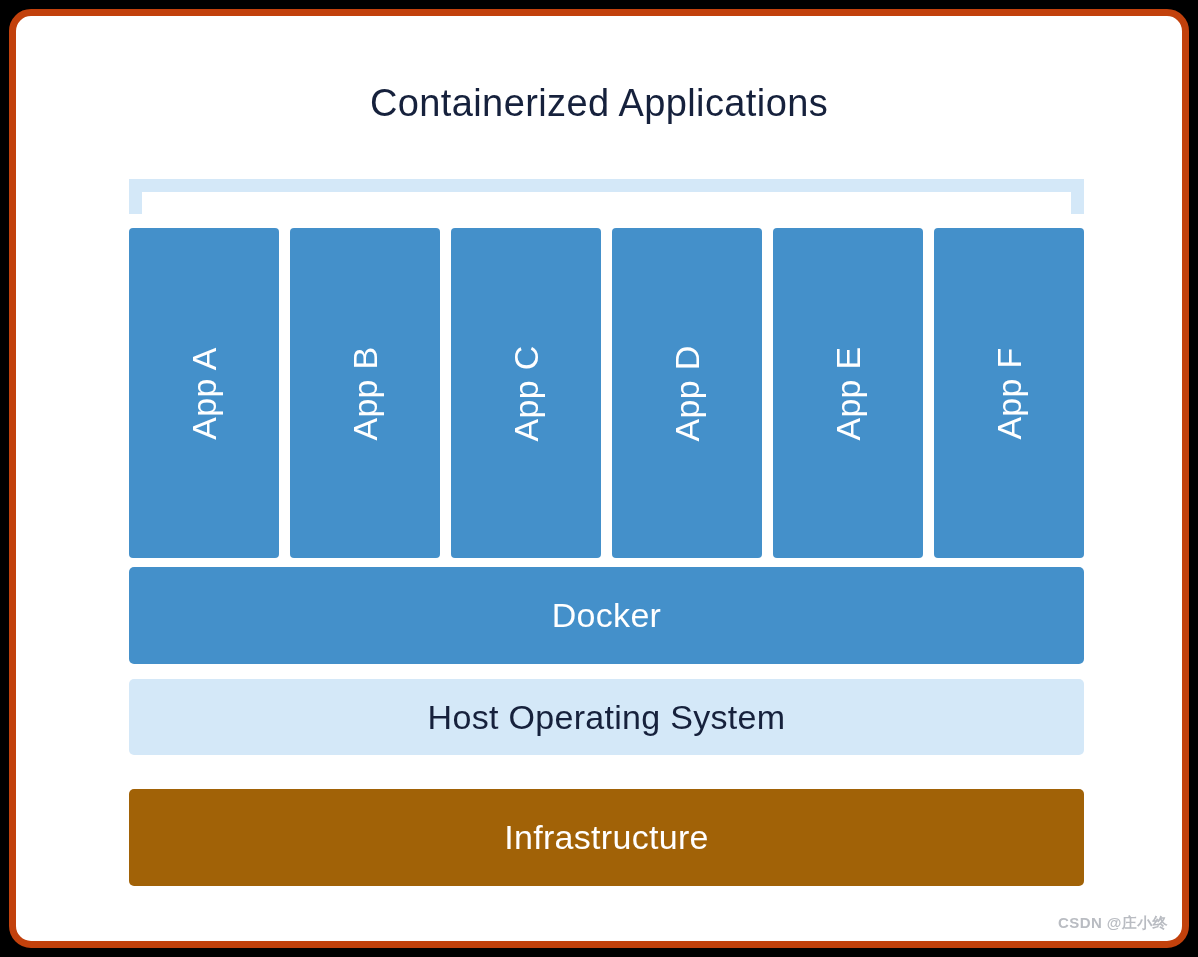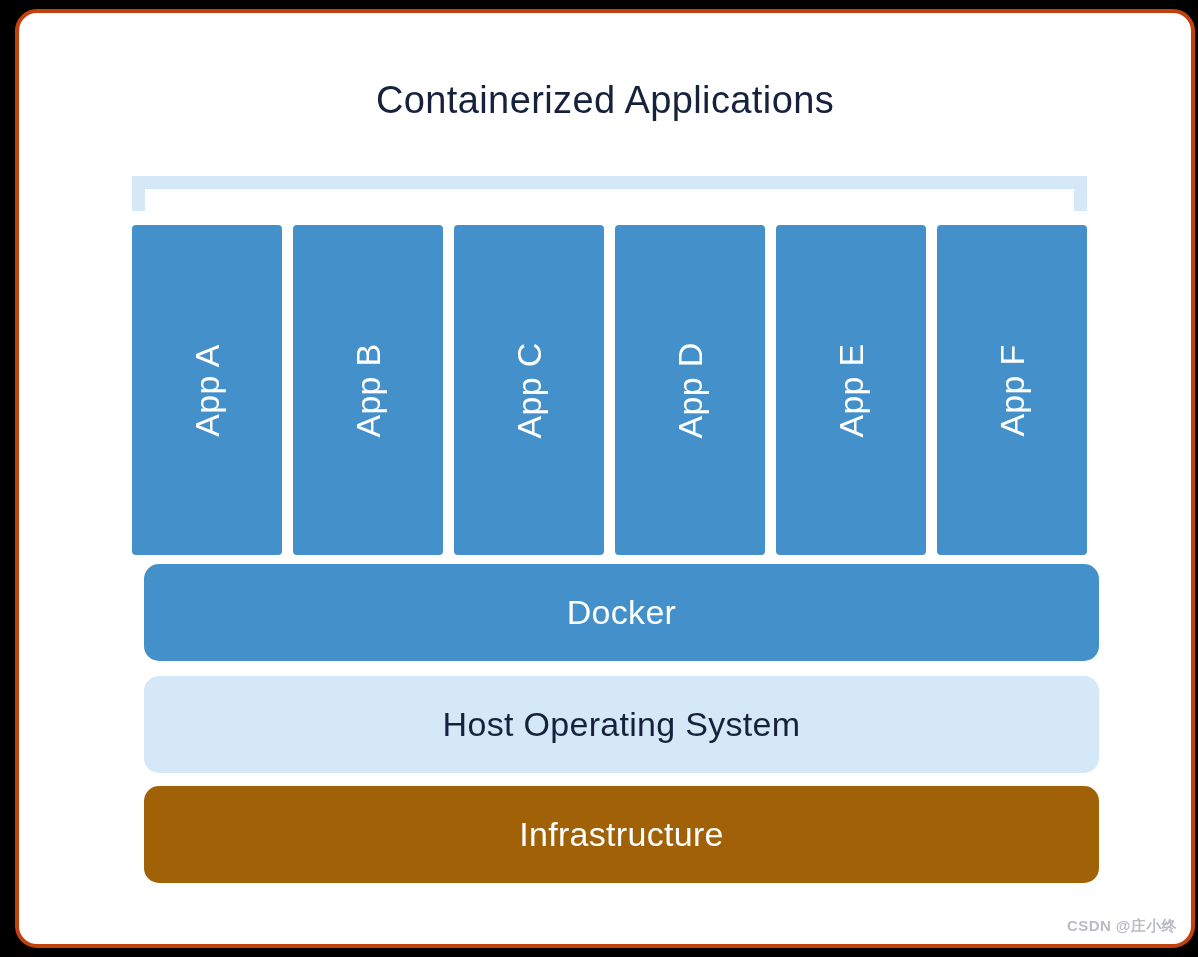--- a/index.html
+++ b/index.html
@@ -4,24 +4,24 @@
 <style>
   * { margin:0; padding:0; box-sizing:border-box; }
   html, body {
     width:1198px; height:957px;
     background:#000000;
     font-family:"Liberation Sans", sans-serif;
     overflow:hidden;
   }
   #diagram-frame {
     position:absolute;
-    left:15px; top:9px;
+    left:9px; top:9px;
     width:1180px; height:939px;
     background:#ffffff;
-    border:4px solid #c2410c;
+    border:7px solid #c2410c;
     border-radius:22px;
   }
   #diagram-title {
     position:absolute;
     left:0; top:66px;
     width:100%;
     text-align:center;
     font-size:38px;
     font-weight:400;
     letter-spacing:0.4px;
@@ -57,36 +57,35 @@
     white-space:nowrap;
     font-size:34px;
     font-weight:400;
     color:#ffffff;
     letter-spacing:0.3px;
   }
   .stack-bar {
     position:absolute;
     left:113px;
     width:955px;
-    border-radius:15px;
+    border-radius:5px;
     display:flex;
     align-items:center;
     justify-content:center;
     font-size:34px;
     font-weight:400;
     letter-spacing:0.3px;
-    margin-left:12px;
   }
   #bar-docker {
     top:551px; height:97px;
     background:#4490ca;
     color:#ffffff;
   }
   #bar-host-os {
-    top:663px; height:97px;
+    top:663px; height:76px;
     background:#d4e8f8;
     color:#16213c;
   }
   #bar-infrastructure {
     top:773px; height:97px;
     background:#a16207;
     color:#ffffff;
   }
   #watermark {
     position:absolute;

